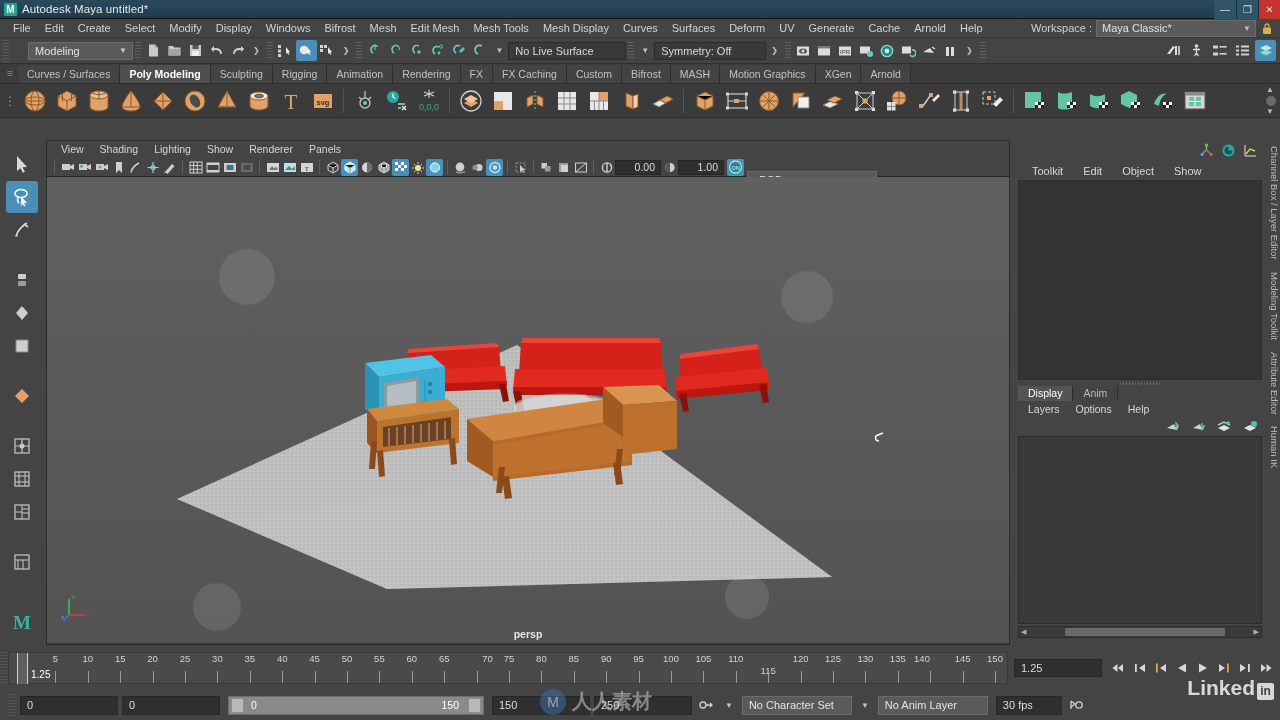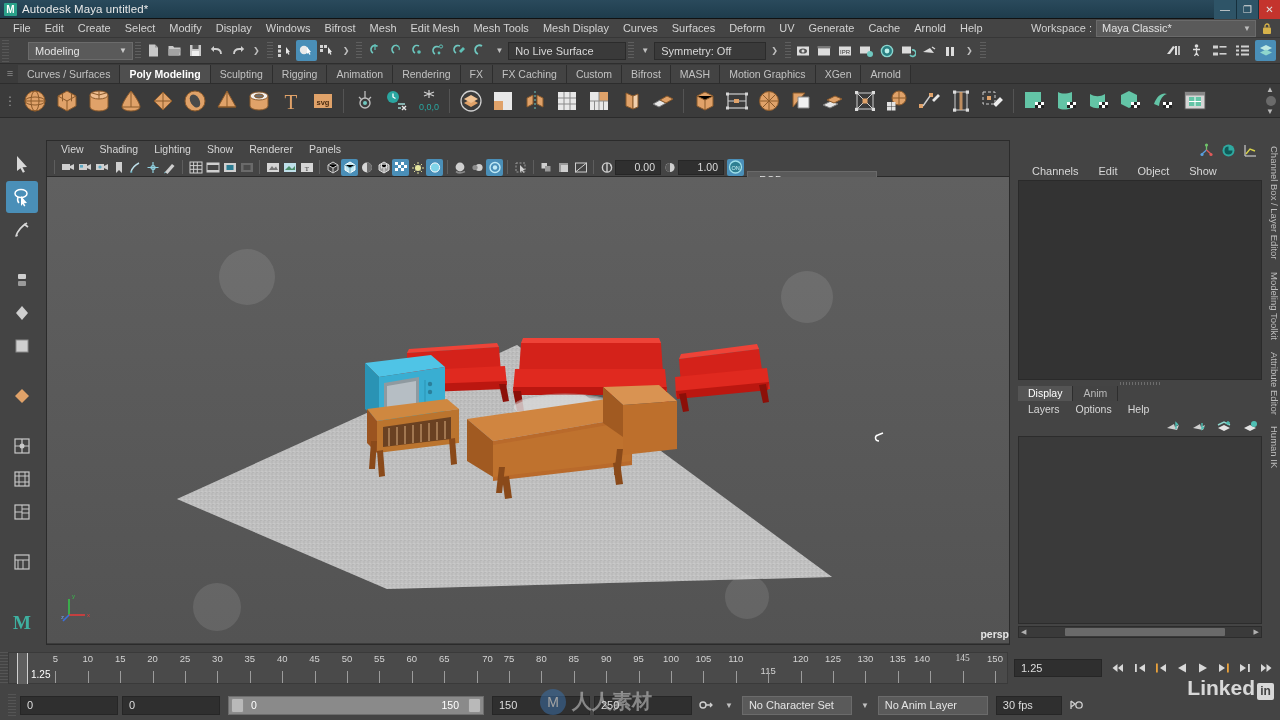--- a/index.html
+++ b/index.html
@@ -120,21 +120,21 @@
   .vb.on{background:#4a8fb8;}
   .vsep{width:1px;height:14px;background:#5e5e5e;margin:0 4px;}
   .vfld{height:15px;background:#2f2f2f;border:1px solid #262626;color:#dcdcdc;font-size:10.5px;
         display:flex;align-items:center;justify-content:flex-end;padding:0 5px;}
   .gamma-combo{height:16px;background:#5a5a5a;border:1px solid #6a6a6a;display:flex;align-items:flex-end;
         padding-left:6px;font-size:10.5px;color:#e5e5e5;position:relative;margin-top:24px;}
   .gamma-combo .arrow{position:absolute;right:5px;font-size:8px;}
 
   .vp-canvas{position:relative;width:962px;height:466px;overflow:hidden;background:#585858;}
   .persp-label{
-    position:absolute;left:0;right:0;bottom:3px;text-align:right;
+    position:absolute;left:0;right:0;bottom:3px;text-align:center;
     font-size:10.5px;color:#e6e6e6;font-weight:bold;
   }
   .axis-gizmo{position:absolute;left:14px;bottom:20px;width:34px;height:34px;}
 
   
   .rightpanel{position:absolute;left:1014px;top:140px;width:252px;height:505px;background:#444;}
   .rp-icons{height:22px;display:flex;align-items:center;justify-content:flex-end;padding-right:8px;gap:7px;}
   .rp-menubar{height:18px;display:flex;align-items:center;padding-left:8px;}
   .rp-menubar .rm{padding:0 10px;font-size:11px;color:#d7d7d7;line-height:18px;}
   .rp-body{height:200px;background:#333333;border:1px solid #2a2a2a;margin:0 4px;}
@@ -1228,21 +1228,21 @@
       </div>
       <div>
         <svg width="15" height="15" viewBox="0 0 15 15">
             <path d="M2 13V2" stroke="#c9c9c9" stroke-width="1.2"></path>
             <path d="M2 13h11" stroke="#c9c9c9" stroke-width="1.2"></path>
             <path d="M3 11l4-5 5 2" stroke="#d8d24a" stroke-width="1.4" fill="none"></path>
           </svg>
       </div>
     </div>
     <div class="rp-menubar">
-      <div class="rm">Channels</div>
+      <div class="rm">Toolkit</div>
       <div class="rm">Edit</div>
       <div class="rm">Object</div>
       <div class="rm">Show</div>
     </div>
     <div class="rp-body"></div>
     <div class="rp-split">
         <div class="dots"></div>
       </div>
 
     <div class="le-tabs">
@@ -1322,21 +1322,21 @@
           <div class="tl-num" style="left: 629.6px;">95</div>
           <div class="tl-num" style="left: 662px;">100</div>
           <div class="tl-num" style="left: 694.4px;">105</div>
           <div class="tl-num" style="left: 726.8px;">110</div>
           <div class="tl-num" style="left: 759.2px; margin-top: 12px;">115</div>
           <div class="tl-num" style="left: 791.6px;">120</div>
           <div class="tl-num" style="left: 824px;">125</div>
           <div class="tl-num" style="left: 856.4px;">130</div>
           <div class="tl-num" style="left: 888.8px;">135</div>
           <div class="tl-num" style="left: 913px;">140</div>
-          <div class="tl-num" style="left: 953.6px; font-family: Liberation Serif, serif;">145</div>
+          <div class="tl-num" style="left: 953.6px;">145</div>
           <div class="tl-num" style="left: 986px;">150</div>
         </div>
       <div class="tl-ticks" id="tlTicks">
           <div class="tl-tick" style="left: 14px;"></div>
           <div class="tl-tick" style="left: 46.4px;"></div>
           <div class="tl-tick" style="left: 78.8px;"></div>
           <div class="tl-tick" style="left: 111.2px;"></div>
           <div class="tl-tick" style="left: 143.6px;"></div>
           <div class="tl-tick" style="left: 176px;"></div>
           <div class="tl-tick" style="left: 208.4px;"></div>

